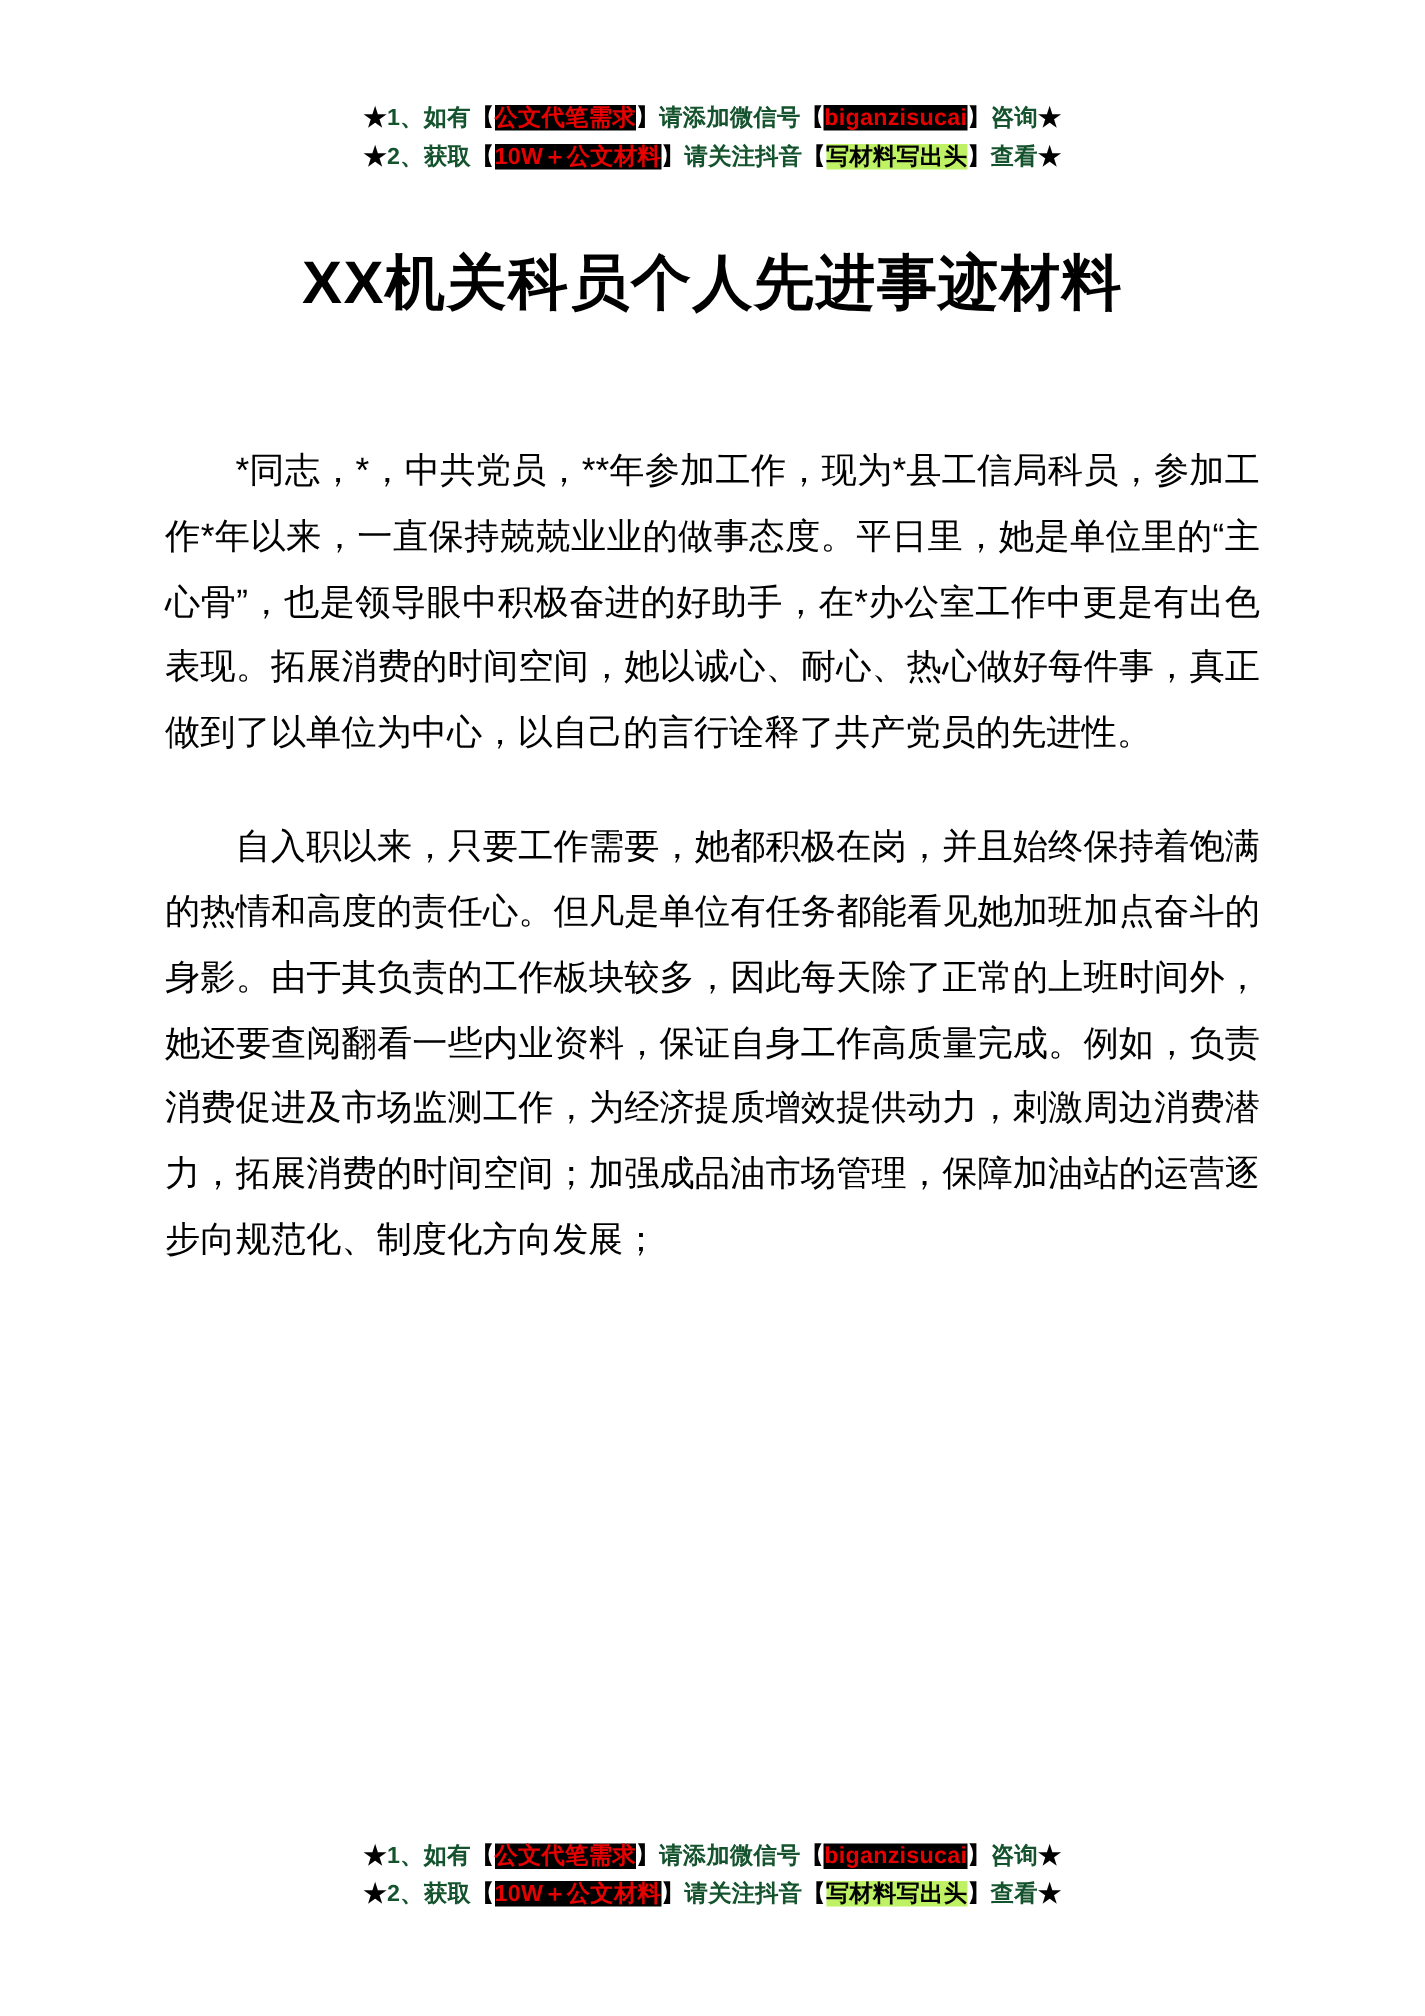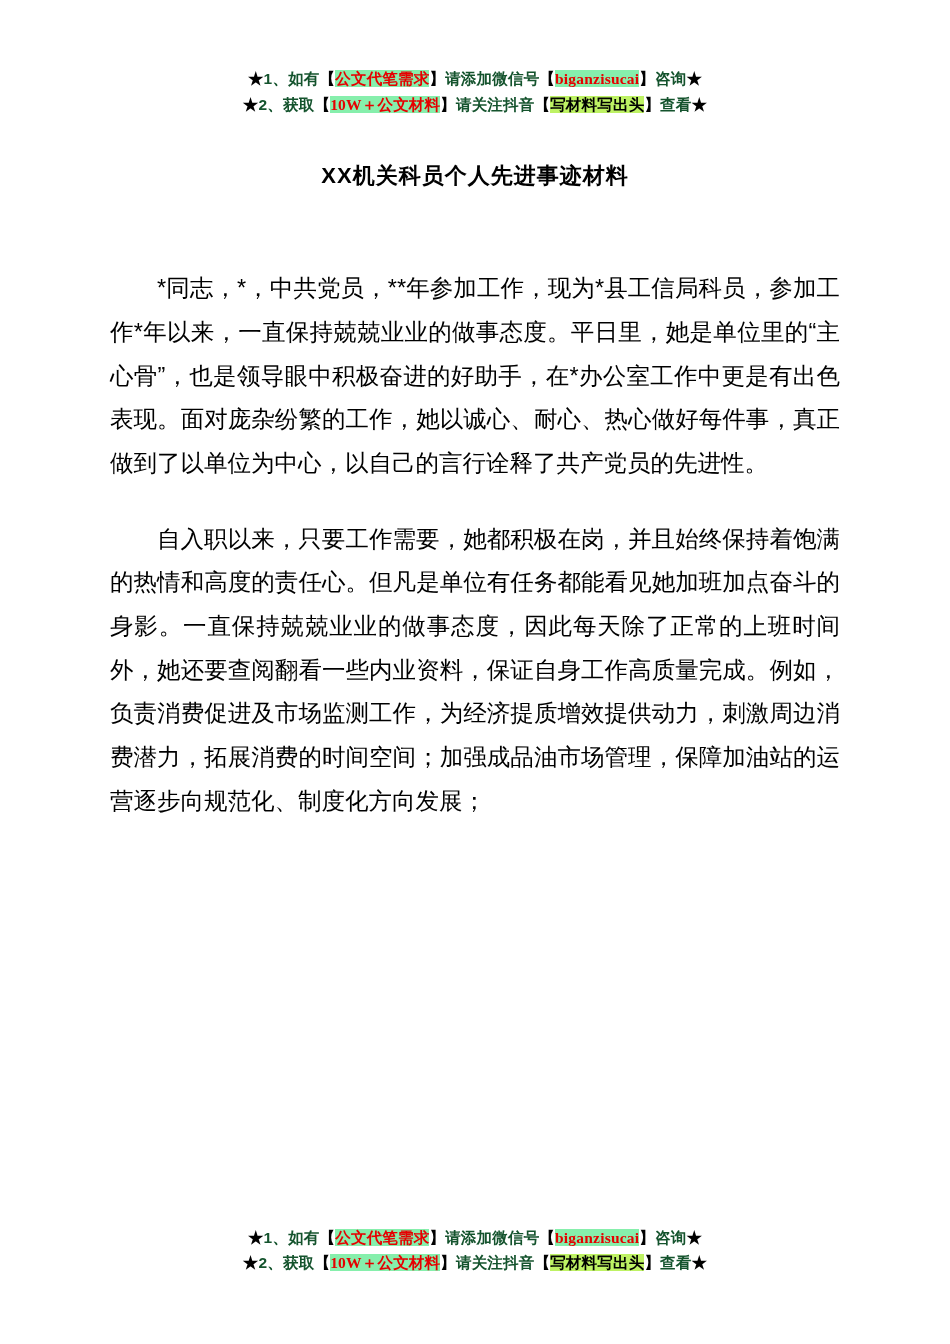--- a/index.html
+++ b/index.html
@@ -32,42 +32,41 @@
     letter-spacing: 0.2px;
     white-space: nowrap;
   }
   .promo-line {
     display: block;
   }
   .promo .star { color: #000; }
   .promo .plain { color: #14532d; }
   .promo .hl-red {
     color: #e60000;
-    background: #86efac;
-    font-family: Liberation Serif, serif;
+    background: #000000;
   }
   .promo .hl-black {
     color: #000000;
     background: #bef264;
   }
   .promo .bracket { color: #000; }
   .promo .u { }
 
   .promo-header { padding-top: 66px; }
   .promo-footer {
     position: absolute;
     left: 110px;
     right: 110px;
     bottom: 68px;
   }
 
   
   .doc-title {
     text-align: center;
-    font-size: 22px;
+    font-size: 40px;
     font-weight: bold;
     letter-spacing: 1px;
     margin-top: 44px;
     font-family: "Liberation Sans", sans-serif;
   }
 
   
   .body-text {
     margin-top: 76px;
     font-size: 23.5px;
@@ -91,22 +90,22 @@
 <div class="page">
 
   <div class="promo promo-header">
     <span class="promo-line"><span class="star">★</span><span class="plain">1、如有</span><span class="bracket">【</span><span class="hl-red">公文代笔需求</span><span class="bracket">】</span><span class="plain">请添加微信号</span><span class="bracket">【</span><span class="hl-red">biganzisucai</span><span class="bracket">】</span><span class="plain">咨询</span><span class="star">★</span></span>
     <span class="promo-line"><span class="star">★</span><span class="plain">2、获取</span><span class="bracket">【</span><span class="hl-red">10W＋公文材料</span><span class="bracket">】</span><span class="plain u">请关注</span><span class="plain">抖音</span><span class="bracket">【</span><span class="hl-black">写材料写出头</span><span class="bracket">】</span><span class="plain">查看</span><span class="star">★</span></span>
   </div>
 
   <h1 class="doc-title">XX机关科员个人先进事迹材料</h1>
 
   <div class="body-text">
-    <p class="para">*同志，*，中共党员，**年参加工作，现为*县工信局科员，参加工作*年以来，一直保持兢兢业业的做事态度。平日里，她是单位里的“主心骨”，也是领导眼中积极奋进的好助手，在*办公室工作中更是有出色表现。面对庞杂纷繁的工作，她以诚心、耐心、热心做好每件事，真正做到了以单位为中心，以自己的言行诠释了共产党员的先进性。</p>
-    <p class="para last">自入职以来，只要工作需要，她都积极在岗，并且始终保持着饱满的热情和高度的责任心。但凡是单位有任务都能看见她加班加点奋斗的身影。一直保持兢兢业业的做事态度，因此每天除了正常的上班时间外，她还要查阅翻看一些内业资料，保证自身工作高质量完成。例如，负责消费促进及市场监测工作，为经济提质增效提供动力，刺激周边消费潜力，拓展消费的时间空间；加强成品油市场管理，保障加油站的运营逐步向规范化、制度化方向发展；</p>
+    <p class="para">*同志，*，中共党员，**年参加工作，现为*县工信局科员，参加工作*年以来，一直保持兢兢业业的做事态度。平日里，她是单位里的“主心骨”，也是领导眼中积极奋进的好助手，在*办公室工作中更是有出色表现。拓展消费的时间空间，她以诚心、耐心、热心做好每件事，真正做到了以单位为中心，以自己的言行诠释了共产党员的先进性。</p>
+    <p class="para last">自入职以来，只要工作需要，她都积极在岗，并且始终保持着饱满的热情和高度的责任心。但凡是单位有任务都能看见她加班加点奋斗的身影。由于其负责的工作板块较多，因此每天除了正常的上班时间外，她还要查阅翻看一些内业资料，保证自身工作高质量完成。例如，负责消费促进及市场监测工作，为经济提质增效提供动力，刺激周边消费潜力，拓展消费的时间空间；加强成品油市场管理，保障加油站的运营逐步向规范化、制度化方向发展；</p>
   </div>
 
   <div class="promo promo-footer">
     <span class="promo-line"><span class="star">★</span><span class="plain">1、如有</span><span class="bracket">【</span><span class="hl-red">公文代笔需求</span><span class="bracket">】</span><span class="plain">请添加微信号</span><span class="bracket">【</span><span class="hl-red">biganzisucai</span><span class="bracket">】</span><span class="plain">咨询</span><span class="star">★</span></span>
     <span class="promo-line"><span class="star">★</span><span class="plain">2、获取</span><span class="bracket">【</span><span class="hl-red">10W＋公文材料</span><span class="bracket">】</span><span class="plain u">请关注</span><span class="plain">抖音</span><span class="bracket">【</span><span class="hl-black">写材料写出头</span><span class="bracket">】</span><span class="plain">查看</span><span class="star">★</span></span>
   </div>
 
 </div>
 
 </body></html>

